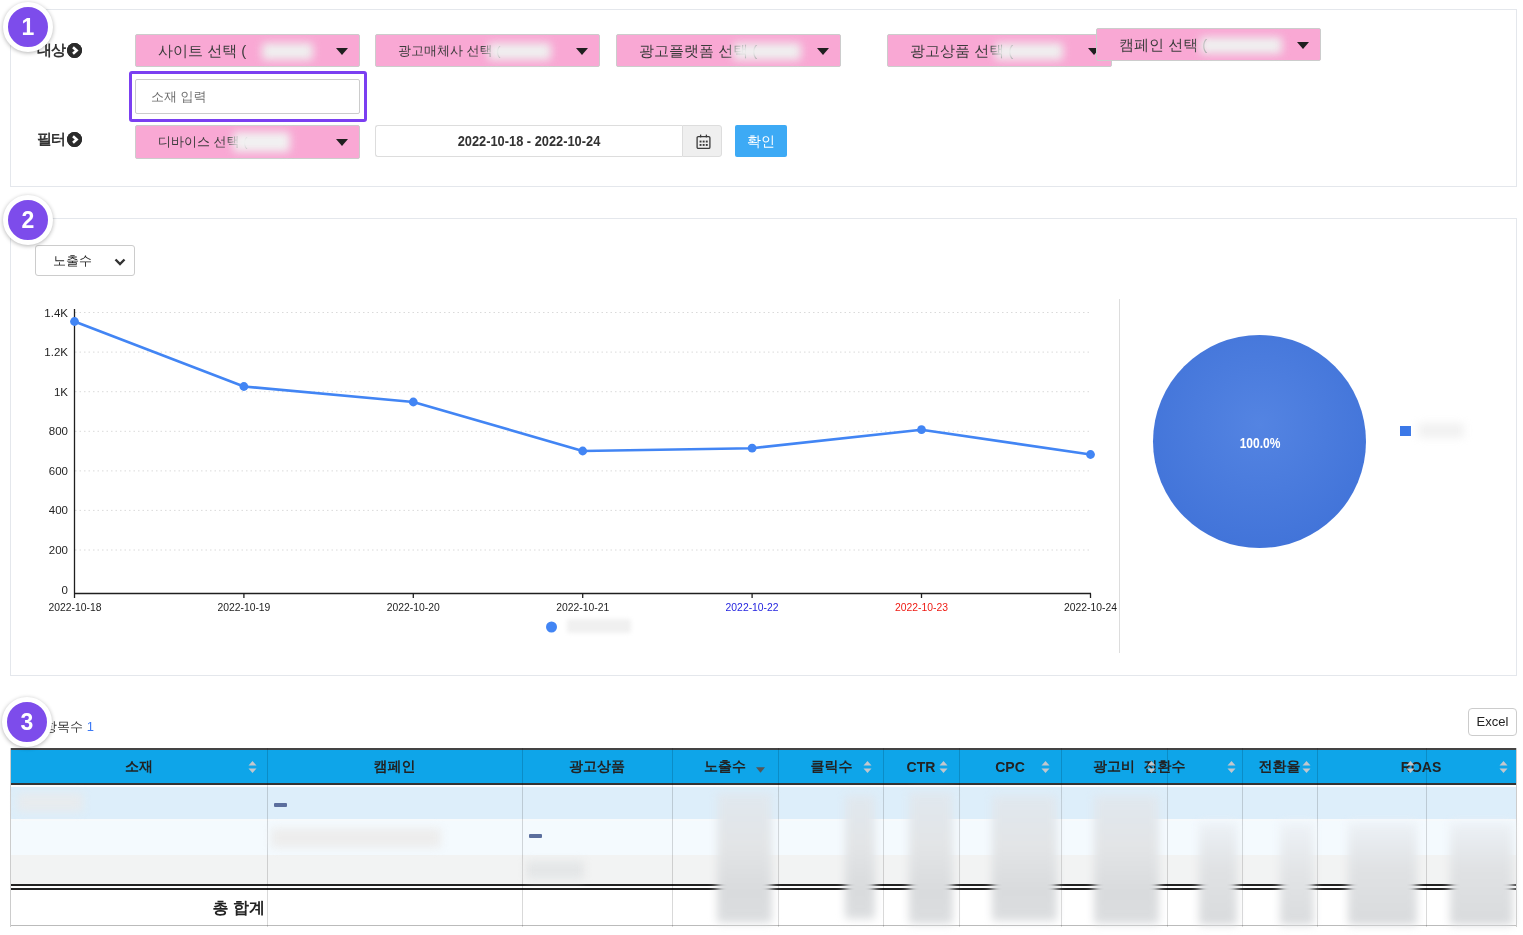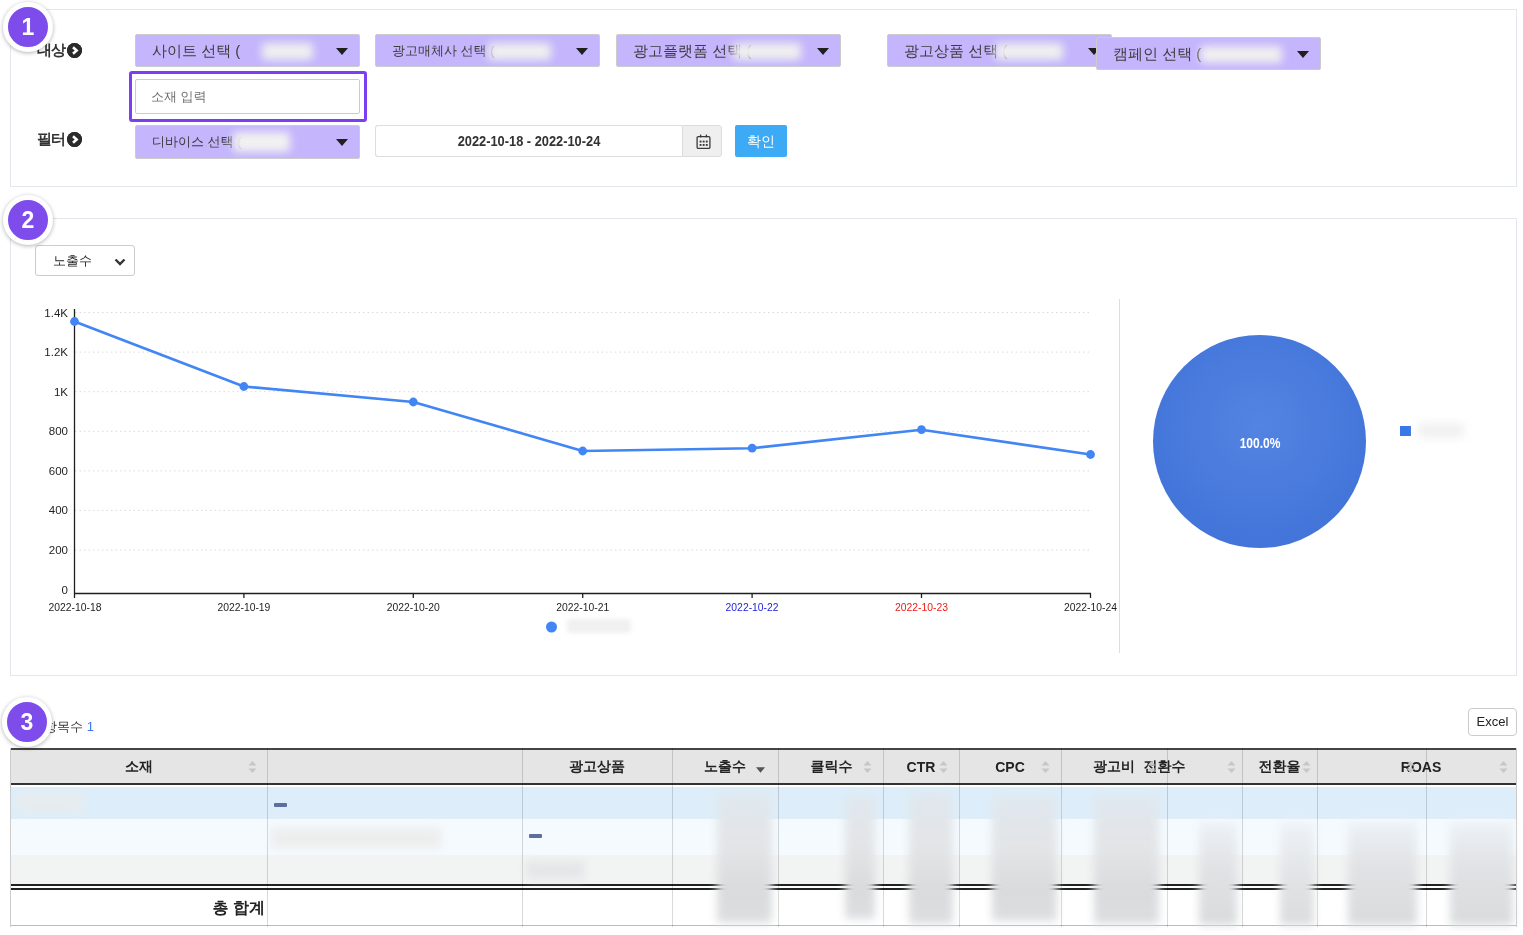--- a/index.html
+++ b/index.html
@@ -3,21 +3,21 @@
 <meta charset="utf-8">
 <style>
 * { margin:0; padding:0; box-sizing:border-box; }
 html,body { width:1523px; height:935px; background:#fff; font-family:"Liberation Sans",sans-serif; overflow:hidden; position:relative; }
 .abs { position:absolute; }
 .panel { position:absolute; left:10px; width:1507px; background:#fff; border:1px solid #e4e7ec; }
 .badge { position:absolute; width:50px; height:50px; border-radius:50%; background:#7d4ceb; border:5px solid #fff; box-shadow:0 1px 4px rgba(0,0,0,.3); color:#fff; font-size:23px; font-weight:bold; text-align:center; line-height:40px; z-index:50; }
 .lbl { position:absolute; font-size:15px; font-weight:bold; color:#333; letter-spacing:-1px; }
 .lblicon { position:absolute; width:15px; height:15px; border-radius:50%; background:#1a1a1a; color:#fff; }
 .lblicon svg { position:absolute; left:0; top:0; }
-.sel { position:absolute; height:33px; width:225px; border:1px solid #ccc; border-radius:2px; background:#c4b5fd; font-size:15px; color:#3c3c3c; line-height:31px; padding-left:16px; }
+.sel { position:absolute; height:33px; width:225px; border:1px solid #ccc; border-radius:2px; background:#f9a8d4; font-size:15px; color:#3c3c3c; line-height:31px; padding-left:22px; }
 .arr { position:absolute; width:0; height:0; border-left:6px solid transparent; border-right:6px solid transparent; border-top:7px solid #1f1f1f; top:13px; right:11px; }
 .blur { position:absolute; filter:blur(4px); border-radius:3px; }
 .hdrcell { position:absolute; top:0; height:100%; font-size:14px; font-weight:bold; color:#222; display:flex; align-items:center; justify-content:center; }
 .sorticon { position:absolute; top:13px; width:9px; height:12px; }
 .vline { position:absolute; top:0; bottom:0; width:1px; background:rgba(0,0,0,.15); }
 .dash { position:absolute; width:13px; height:4px; background:#5b6e9d; border-radius:1px; }
 </style>
 </head>
 <body>
 
@@ -37,21 +37,21 @@
     <svg width="15" height="15" viewBox="0 0 15 15">
       <circle cx="7.5" cy="7.5" r="7.5" fill="#2b2b2b"></circle>
       <path d="M6 4.3 L9.6 7.5 L6 10.7" stroke="#fff" stroke-width="2.6" fill="none" stroke-linejoin="miter"></path>
     </svg>
   </div>
 
 <div class="sel" style="left:135px; top:34px;">사이트 선택 (<div class="arr"></div><div class="blur" style="left:126px; top:8px; width:51px; height:17px; background:#efefef;"></div></div>
 <div class="sel" style="left:375px; top:34px; font-size:13px;">광고매체사 선택 (<div class="arr"></div><div class="blur" style="left:112px; top:8px; width:63px; height:17px; background:#efefef;"></div></div>
 <div class="sel" style="left:616px; top:34px;">광고플랫폼 선택 (<div class="arr"></div><div class="blur" style="left:116px; top:8px; width:68px; height:17px; background:#efefef;"></div></div>
 <div class="sel" style="left:856px; top:34px;margin-left:31px;">광고상품 선택 (<div class="arr"></div><div class="blur" style="left:107px; top:8px; width:68px; height:17px; background:#efefef;"></div></div>
-<div class="sel" style="left:1096px; top:37px;">캠페인 선택 (<div class="arr"></div><div class="blur" style="left:103px; top:8px; width:82px; height:17px; background:#efefef;"></div></div>
+<div class="sel" style="left:1096px; top:28px;">캠페인 선택 (<div class="arr"></div><div class="blur" style="left:103px; top:8px; width:82px; height:17px; background:#efefef;"></div></div>
 
 <div class="abs" style="left:129px; top:71px; width:238px; height:51px; border:3px solid #7b3ff1; border-radius:3px;"></div>
 <div class="abs" style="left:135px; top:79px; width:225px; height:35px; border:1px solid #ccc; border-radius:2px; background:#fff; font-size:13px; color:#6e6e6e; line-height:33px; padding-left:15px;">소재 입력</div>
 
 <div class="sel" style="left:135px; top:125px; height:34px; font-size:13px;">디바이스 선택 (<div class="arr" style="top:13px;"></div><div class="blur" style="left:97px; top:6px; width:57px; height:20px; background:#f1f1f1;"></div></div>
 
 <div class="abs" style="left:375px; top:125px; width:307px; height:32px; border:1px solid #ddd; border-right:none; border-radius:3px 0 0 3px; background:#fff; line-height:30px;">
     <div style="text-align:center; font-size:15px; font-weight:bold; color:#333; transform:scaleX(0.855); transform-origin:50% 50%;">2022-10-18 - 2022-10-24</div>
   </div>
 <div class="abs" style="left:682px; top:125px; width:40px; height:32px; border:1px solid #ddd; border-radius:0 3px 3px 0; background:#efefef;">
@@ -144,22 +144,23 @@
 <div class="abs" style="left:1200px; top:434px; width:120px; text-align:center; color:#fff; font-size:15px; font-weight:bold; transform:scaleX(0.8);">100.0%</div>
 <div class="abs" style="left:1400px; top:425.5px; width:10.5px; height:10.5px; background:#3b78e7;"></div>
 <div class="blur" style="left:1418px; top:423px; width:46px; height:15px; background:#f1f1f1;"></div>
 
 <div class="badge" style="left:2px; top:697px;">3</div>
 <div class="abs" style="left:44px; top:718px; font-size:13px; color:#333;">항목수 <span style="color:#3d7af5;">1</span></div>
 <div class="abs" style="left:1468px; top:708px; width:49px; height:28px; border:1px solid #ccc; border-radius:4px; background:#fff; font-size:13px; color:#222; text-align:center; line-height:26px;">Excel</div>
 
 <div id="tbl" class="abs" style="left:10px; top:748px; width:1507px; height:179px; border-left:1px solid #ccc; border-right:1px solid #ccc;">
 
-  <div class="abs" style="left:0; top:0; width:100%; height:37px; border-top:2px solid #444; border-bottom:2px solid #333; background:#e5e5e5;">
+  <div class="abs" style="left:0; top:0; width:100%; height:37px; border-top:2px solid #444; border-bottom:2px solid #333; background:#0ea5e9;">
     <div class="hdrcell" style="left:0px;    width:256px;">소재</div>
+    <div class="hdrcell" style="left:256px;  width:255px;">캠페인</div>
     <div class="hdrcell" style="left:511px;  width:150px;">광고상품</div>
     <div class="hdrcell" style="left:661px;  width:106px;">노출수</div>
     <div class="hdrcell" style="left:768px;  width:105px;">클릭수</div>
     <div class="hdrcell" style="left:872px;  width:76px;">CTR</div>
     <div class="hdrcell" style="left:948px;  width:102px;">CPC</div>
     <div class="hdrcell" style="left:1050px; width:106px;">광고비</div>
     <div class="hdrcell" style="left:1116px; width:75px;">전환수</div>
     <div class="hdrcell" style="left:1231px; width:75px;">전환율</div>
     <div class="hdrcell" style="left:1364px; width:109px;margin-top:28px;">매출액</div>
     <div class="hdrcell" style="left:1364px; width:92px;">ROAS</div>

